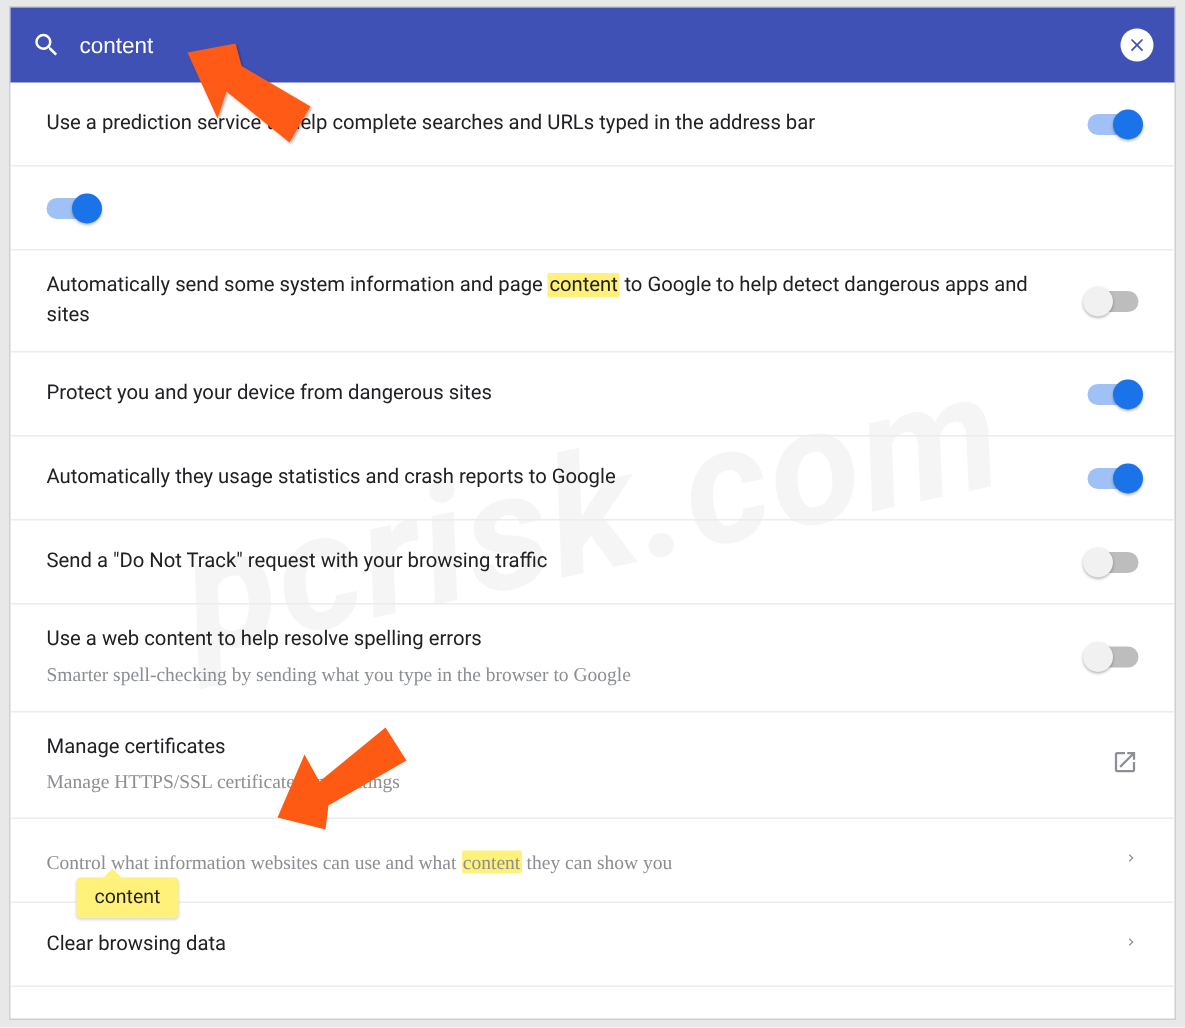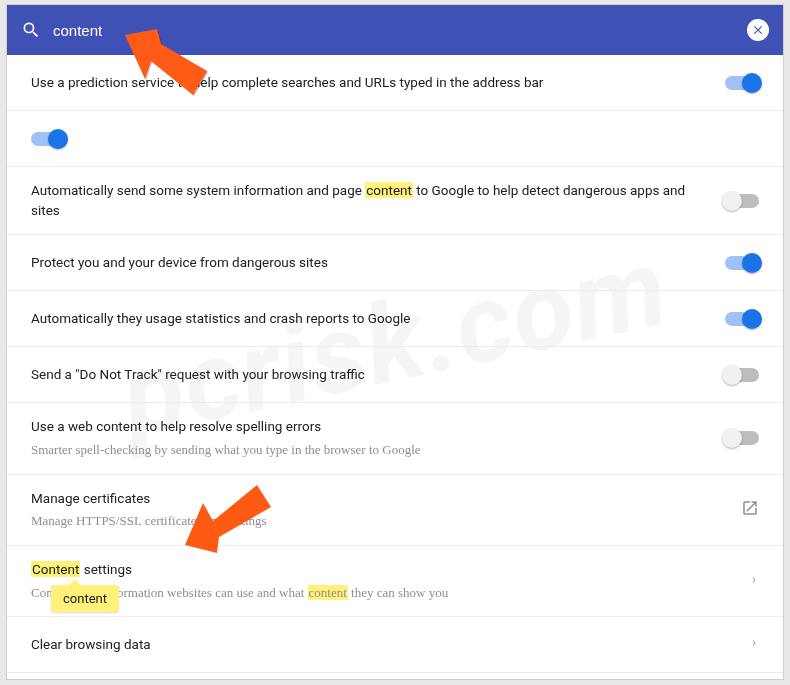--- a/index.html
+++ b/index.html
@@ -217,21 +217,20 @@
         <div class="texts">
           <div class="title">Manage certificates</div>
           <div class="sub">Manage HTTPS/SSL certificates and settings</div>
         </div>
         <span class="open-ext"><svg width="18" height="18" viewBox="0 0 24 24">
             <path d="M14 3v2h3.59L7 15.59 8.41 17 19 6.41V10h2V3h-7zM19 19H5V5h7V3H5a2 2 0 00-2 2v14a2 2 0 002 2h14a2 2 0 002-2v-7h-2v7z"></path>
           </svg></span>
       </div>
       <div class="row link">
         <div class="texts">
-          <div class="title"><span class="hl">Content</span> settings</div>
           <div class="sub">Control what information websites can use and what <span class="hl">content</span> they can show you</div>
         </div>
         <span class="arrow-right"><svg width="10" height="14" viewBox="0 0 24 24">
             <path d="M8.59 16.59 13.17 12 8.59 7.41 10 6l6 6-6 6z"></path>
           </svg></span>
       </div>
       <div class="row link">
         <div class="texts">
           <div class="title">Clear browsing data</div>
         </div>

